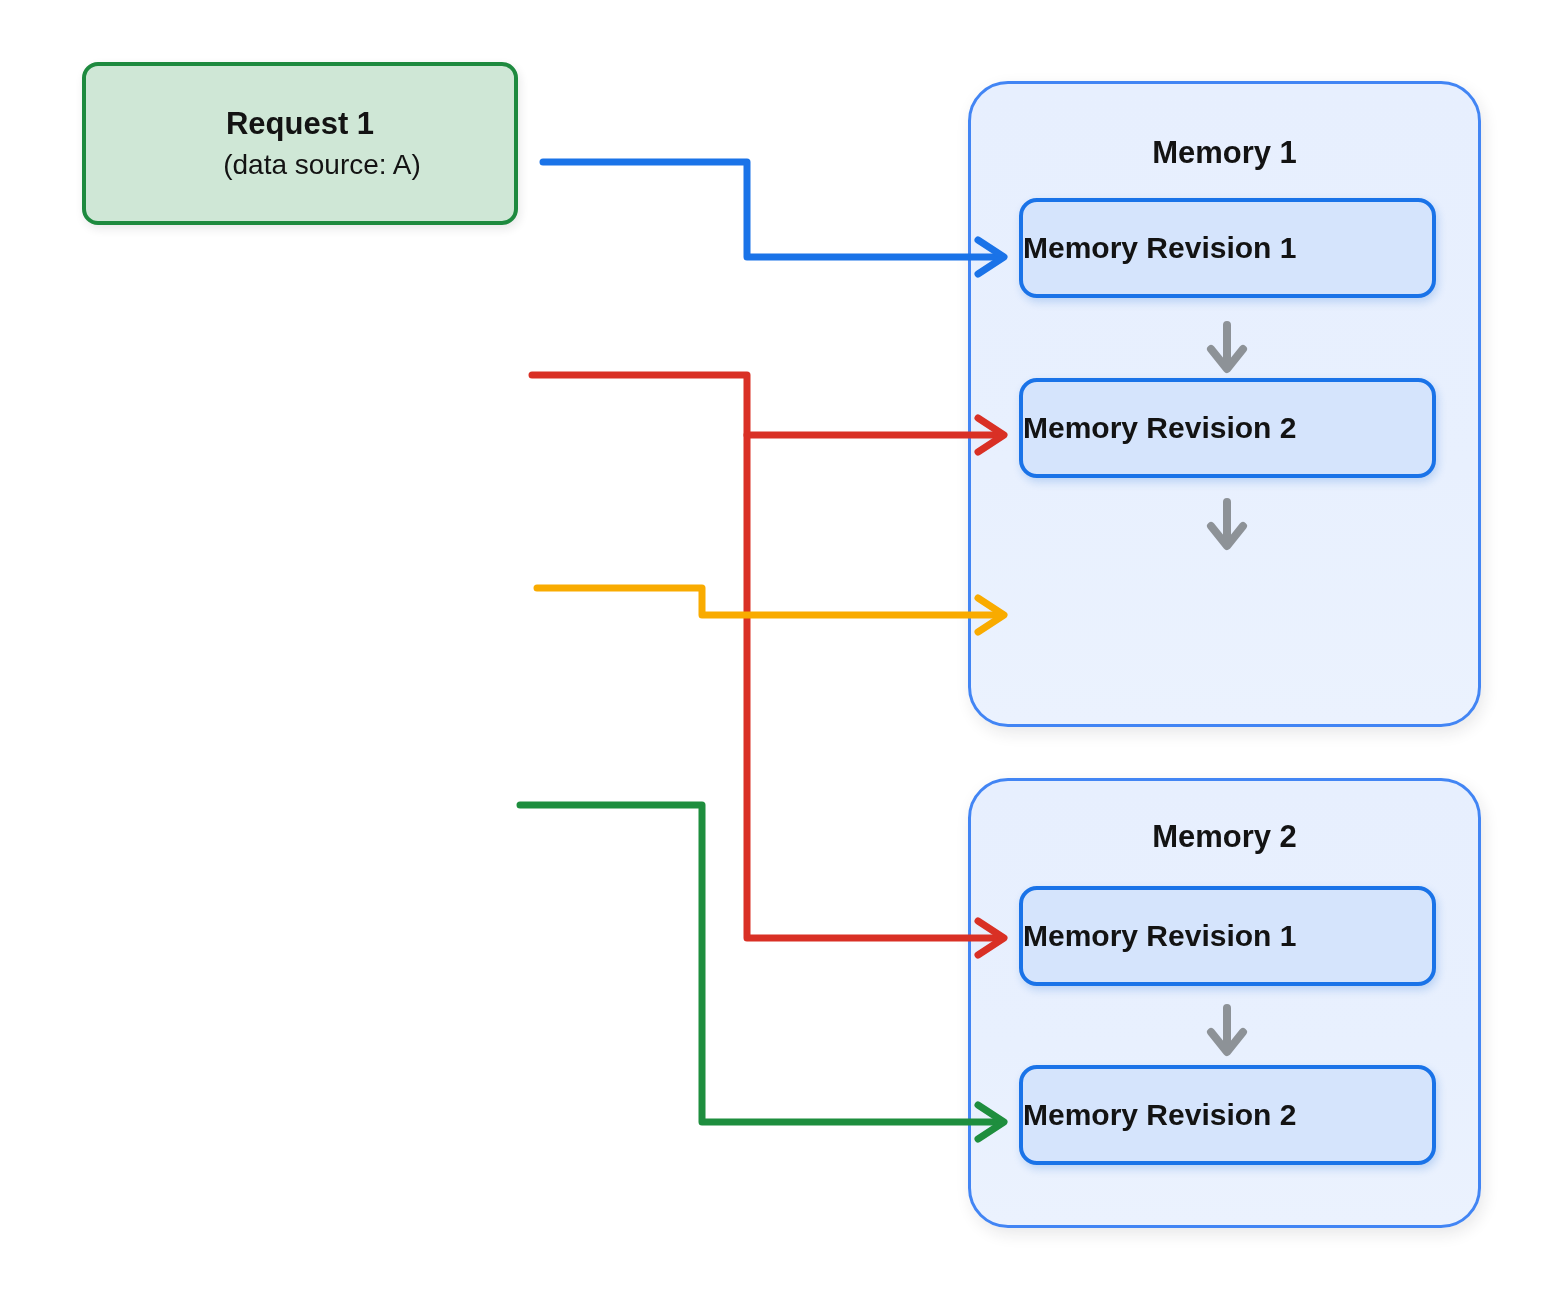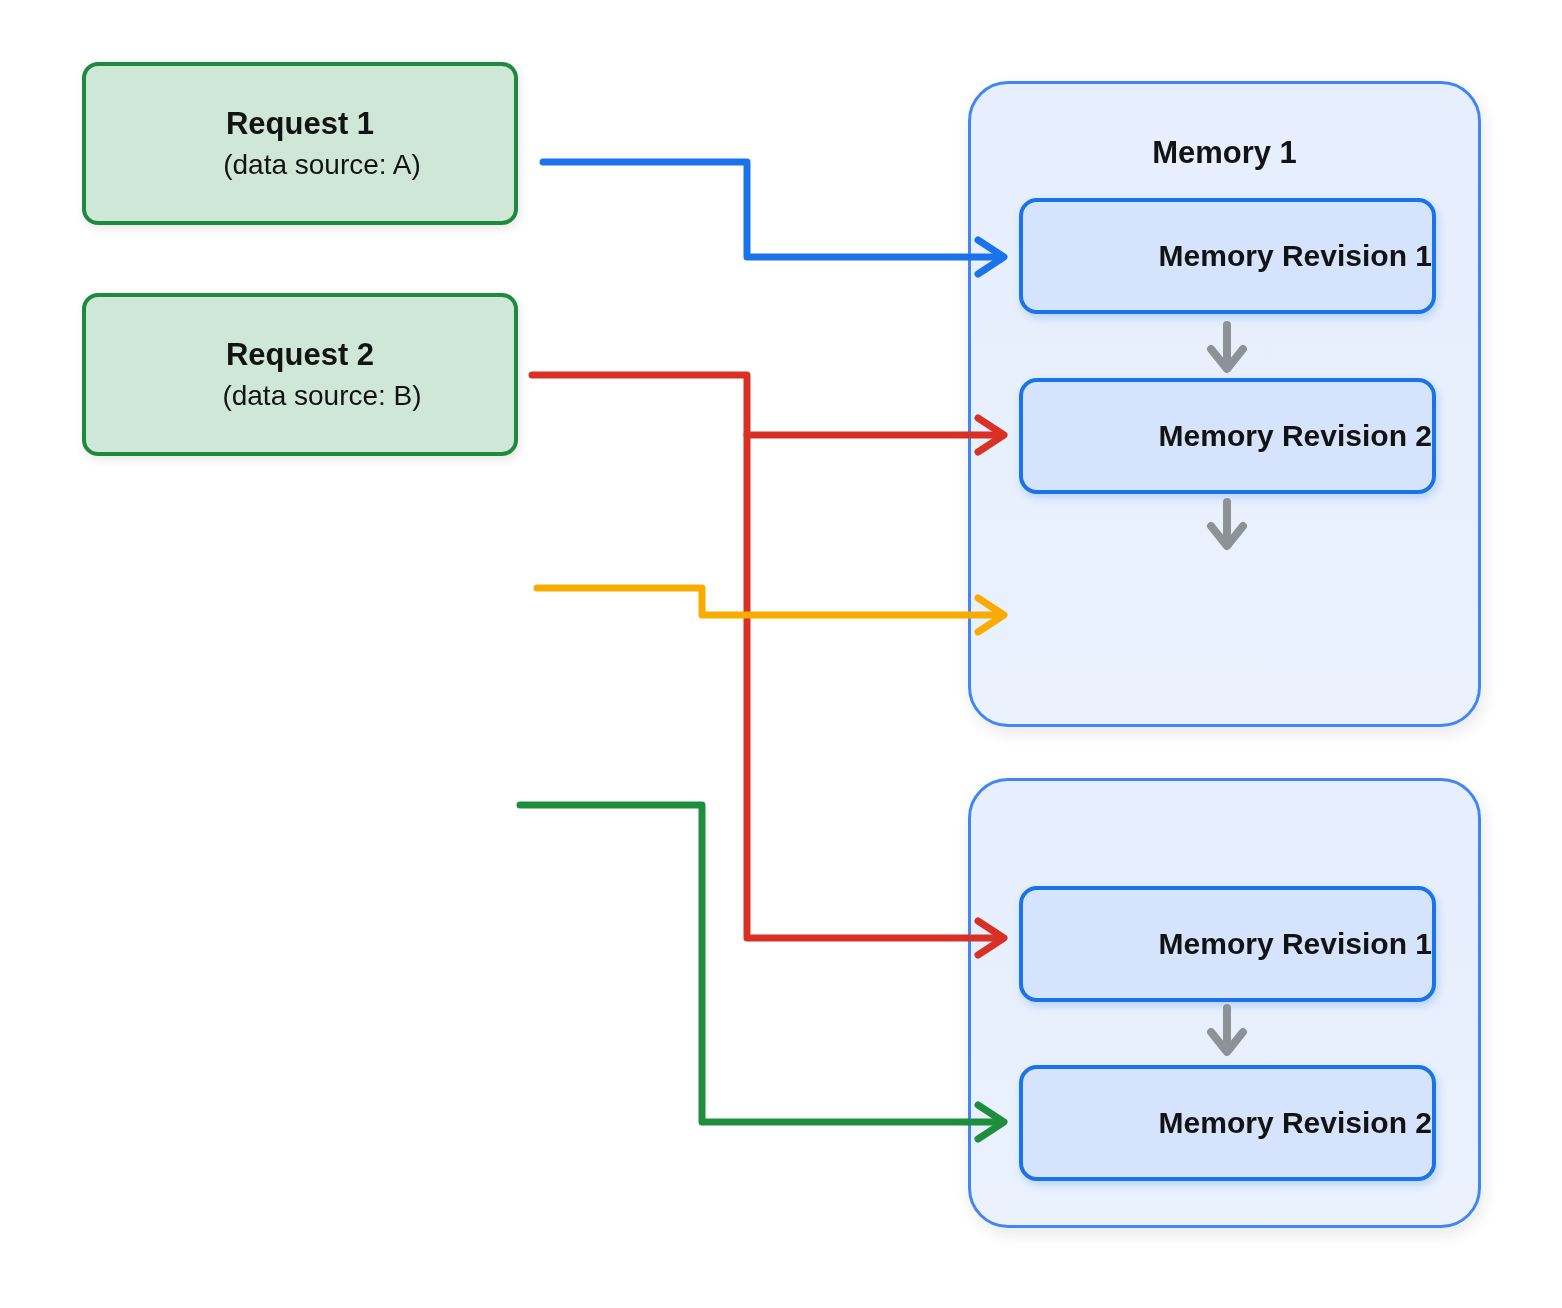--- a/index.html
+++ b/index.html
@@ -29,26 +29,26 @@
     border:3px solid var(--memory_border,#4285f4);
     border-radius:40px;
     box-shadow:3px 6px 16px rgba(32,33,36,.10);
     padding-left:31px;
   }
   .memory-title{
     position:absolute;left:0;width:100%;text-align:center;
     font-size:31px;font-weight:600;line-height:38px;
   }
   .revision-box{
-    position:absolute;left:48px;width:417px;height:116px;
+    position:absolute;left:48px;width:417px;height:100px;
     box-sizing:border-box;
     background:var(--revision_fill,#d5e4fc);
     border:4px solid var(--revision_border,#1a73e8);
     border-radius:18px;
-    display:flex;align-items:center;justify-content:flex-end;
+    display:flex;align-items:center;justify-content:flex-start;
     box-shadow:2px 4px 9px rgba(25,103,210,.22);
   }
   .revision-label{font-size:30px;font-weight:600;}
   
   .gray-arrow{position:absolute;width:48px;height:58px;}
   .gray-arrow path{
     fill:none;stroke:var(--arrow_gray,#8d9297);stroke-width:8;
     stroke-linecap:round;stroke-linejoin:round;
   }
   .connections-layer{
@@ -61,44 +61,41 @@
 </style>
 </head>
 <body>
 
 <div class="canvas">
 
   <div class="request-box" style="top:62px">
     <div class="request-title">Request 1</div>
     <div class="request-subtitle">(data source: A)</div>
   </div>
-  <div class="request-box" style="top:293px">
-    <div class="request-title">Request 2</div>
-    <div class="request-subtitle">(data source: B)</div>
-  </div>
 
   <div class="memory-group" style="top:81px;height:646px">
     <div class="memory-title" style="top:50px">Memory 1</div>
 
     <div class="revision-box" style="top:114px">
       <div class="revision-label">Memory Revision 1</div>
     </div>
     <svg class="gray-arrow" style="left:232px;top:237px" viewBox="0 0 48 58">
       <path d="M24,4 L24,40 M8,28 L24,48 L40,28"></path>
     </svg>
     <div class="revision-box" style="top:294px">
       <div class="revision-label">Memory Revision 2</div>
 
     </div>
     <svg class="gray-arrow" style="left:232px;top:414px" viewBox="0 0 48 58">
       <path d="M24,4 L24,40 M8,28 L24,48 L40,28"></path>
     </svg>
   </div>
 
   <div class="memory-group" style="top:778px;height:450px">
+    <div class="memory-title" style="top:37px">Memory 2</div>
 
     <div class="revision-box" style="top:105px">
       <div class="revision-label">Memory Revision 1</div>
     </div>
     <svg class="gray-arrow" style="left:232px;top:223px" viewBox="0 0 48 58">
       <path d="M24,4 L24,40 M8,28 L24,48 L40,28"></path>
     </svg>
     <div class="revision-box" style="top:284px">
       <div class="revision-label">Memory Revision 2</div>
     </div>

